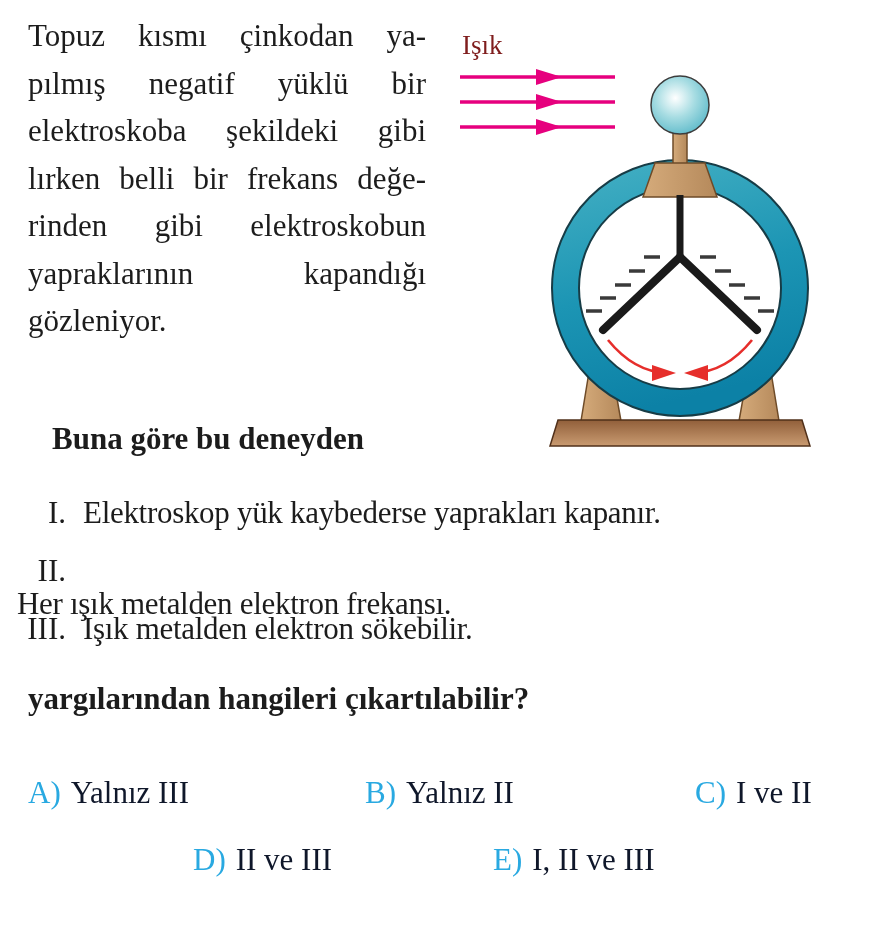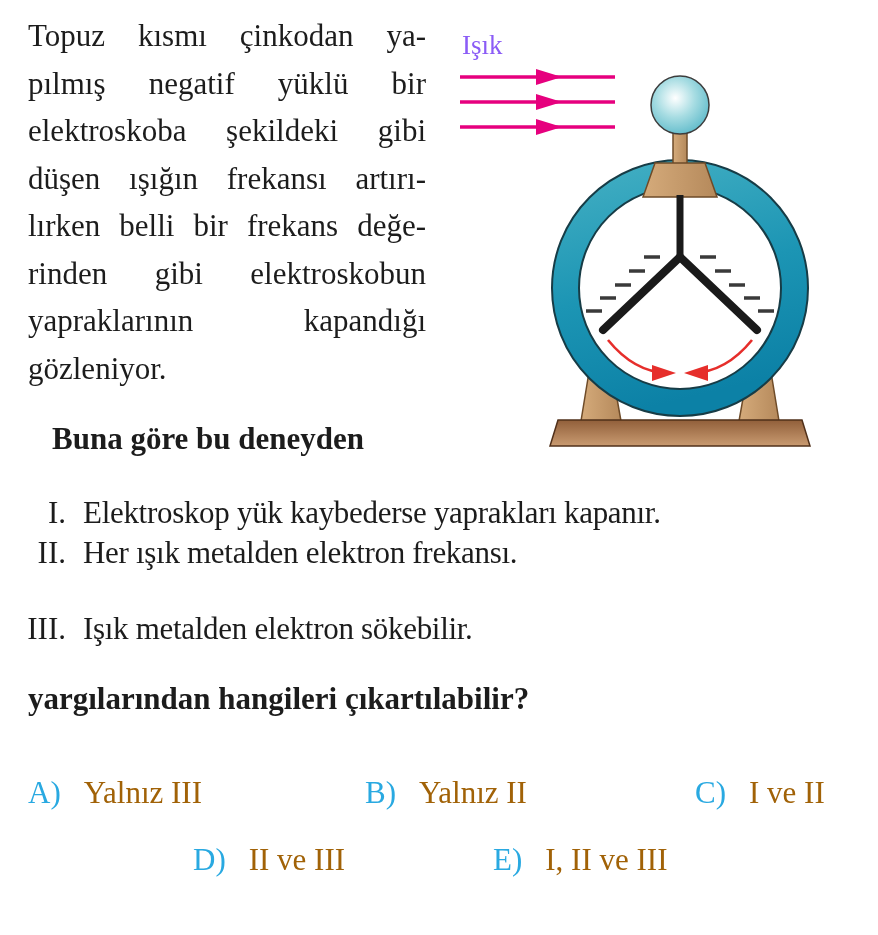--- a/index.html
+++ b/index.html
@@ -12,45 +12,44 @@
   .pline{line-height:47.5px;height:47.5px;text-align:justify;text-align-last:justify;white-space:nowrap;}
   .pline.last{text-align-last:left;}
   .boldline{position:absolute;left:28px;font-size:31px;font-weight:bold;line-height:34px;}
   .intro{top:422px;margin-left:24px;}
   .qline{top:682px;}
   
   .stmt{position:absolute;left:0;display:flex;font-size:31px;line-height:33px;}
   .stmt .num{width:66px;text-align:right;}
   .stmt .txt{margin-left:17px;letter-spacing:-0.3px;}
   .stmt1{top:496px;}
-  .stmt2{top:536px;}
+  .stmt2{top:554px;flex-direction:column;}
   .stmt3{top:612px;}
   
   .opt{position:absolute;font-size:31px;line-height:34px;white-space:nowrap;}
   .opt .letter{color:#29A9E1;}
-  .opt .otext{color:#a16207;margin-left:23px;}
+  .opt .otext{color:#0f172a;margin-left:10px;}
   .optA{left:28px;top:776px;}
   .optB{left:365px;top:776px;}
   .optC{left:695px;top:776px;}
   .optD{left:193px;top:843px;}
   .optE{left:493px;top:843px;}
   
   .fig{position:absolute;left:440px;top:20px;width:438px;height:440px;}
-  .isik{position:absolute;left:462px;top:30px;font-size:27px;line-height:30px;color:#8b5cf6;}
+  .isik{position:absolute;left:462px;top:30px;font-size:27px;line-height:30px;color:#7f1d1d;}
 </style>
 </head>
 <body>
 
 <div class="page">
 
   <div class="para">
     <div class="pline">Topuz kısmı çinkodan ya-</div>
     <div class="pline">pılmış negatif yüklü bir</div>
     <div class="pline">elektroskoba şekildeki gibi</div>
-    <div class="pline">düşen ışığın frekansı artırı-</div>
     <div class="pline">lırken belli bir frekans değe-</div>
     <div class="pline">rinden gibi elektroskobun</div>
     <div class="pline">yapraklarının kapandığı</div>
     <div class="pline last">gözleniyor.</div>
   </div>
 
   <div class="isik">Işık</div>
 
   <svg class="fig" viewBox="0 0 438 440" xmlns="http://www.w3.org/2000/svg">
     <defs>

